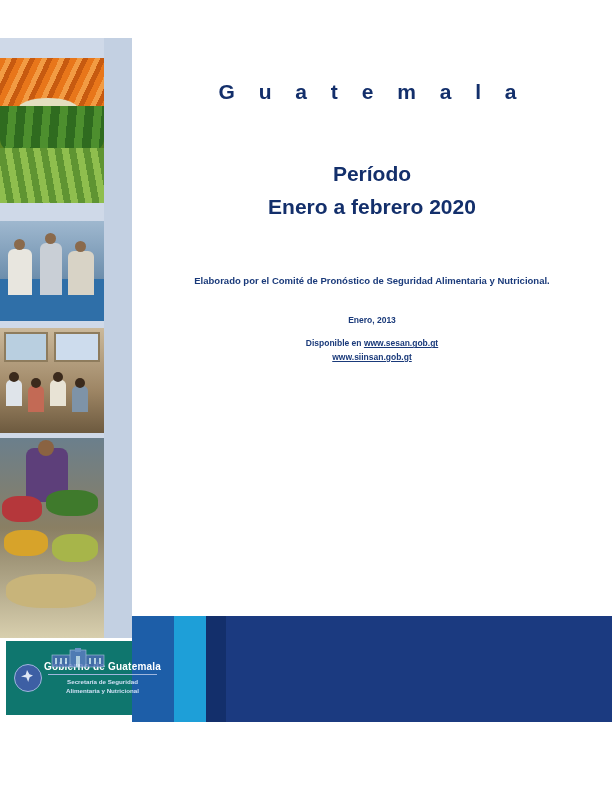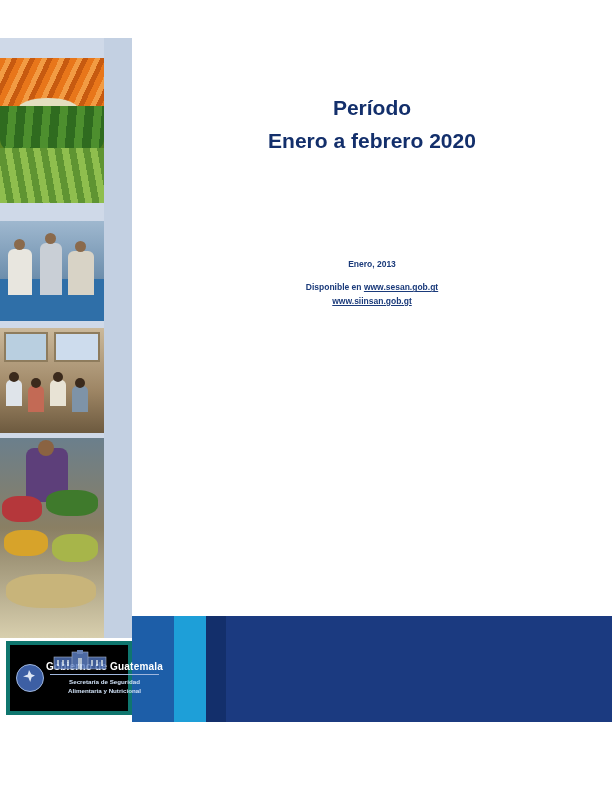--- a/index.html
+++ b/index.html
@@ -174,21 +174,21 @@
     color: #132f6b;
   }
   .credits {
     margin: 50px 0 0 0;
     font-size: 9.5px;
     font-weight: bold;
     line-height: 1.7;
     color: #1a3a7a;
   }
   .date {
-    margin: 36px 0 0 0;
+    margin: 26px 0 0 0;
     font-size: 8.5px;
     font-weight: bold;
     color: #1a3a7a;
   }
   .avail {
     margin: 12px 0 13px 0;
     font-size: 8.5px;
     font-weight: bold;
     line-height: 1.6;
     color: #1a3a7a;
@@ -222,22 +222,22 @@
     left: 206px; top: 616px;
     width: 20px; height: 106px;
     background: #132f6b;
   }
 
   
   .logo-box {
     position: absolute;
     left: 6px; top: 641px;
     width: 126px; height: 74px;
-    background: #000000;
-    border: 4px solid #0f766e;
+    background: #0f766e;
+    border: 2px solid #0f766e;
     display: flex;
     align-items: center;
     padding: 0 4px;
     box-sizing: border-box;
   }
   .logo-emblem {
     width: 30px; height: 34px;
     flex: 0 0 30px;
     position: relative;
   }
@@ -340,28 +340,29 @@
       </div>
     </div>
 
   </div>
 
   <div class="side-band"></div>
 
   <div class="main">
 
 
+    <div class="country">G u a t e m a l a</div>
 
     <div class="period">
       <span>Período</span><br>
       <span>Enero a febrero 2020</span>
     </div>
 
     <div class="credits">
-      <br>
+      <span>Elaborado por el Comité de Pronóstico de Seguridad Alimentaria y Nutricional.</span><br>
     </div>
 
     <div class="date">Enero, 2013</div>
 
     <div class="avail">
       <span>Disponible en </span><a href="#">www.sesan.gob.gt</a><br>
       <a href="#">www.siinsan.gob.gt</a>
     </div>
 
   </div>

